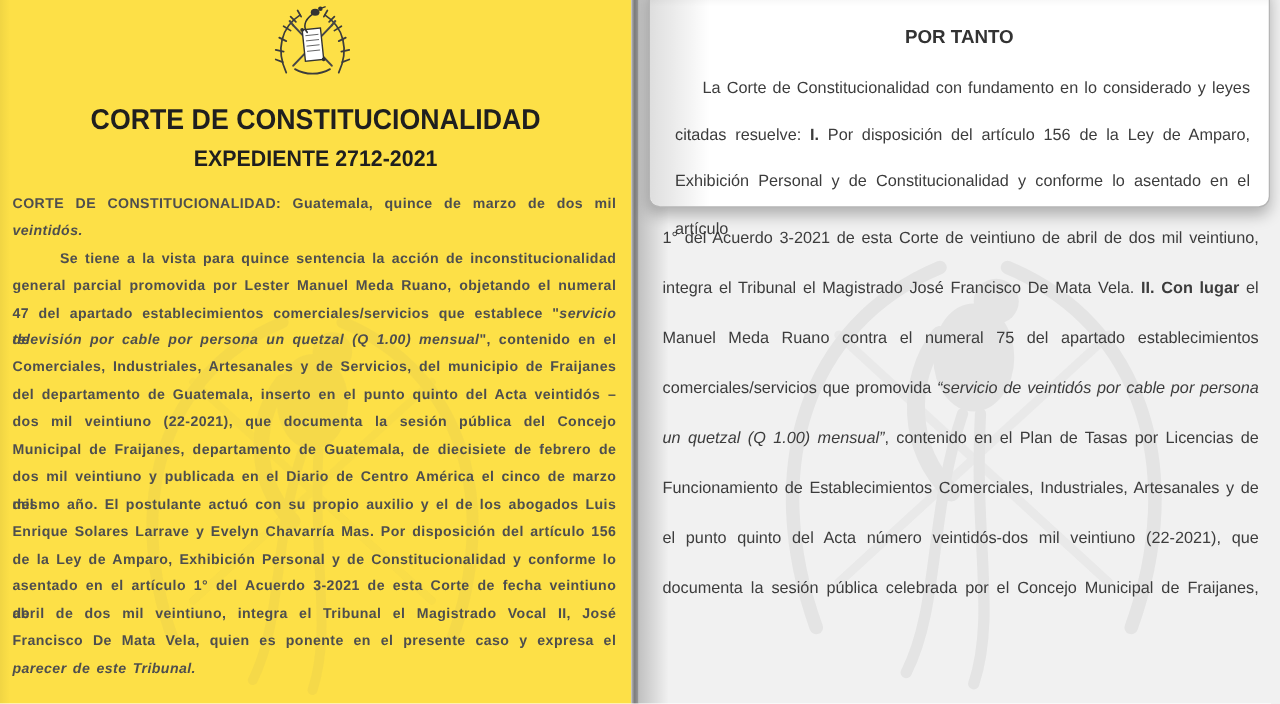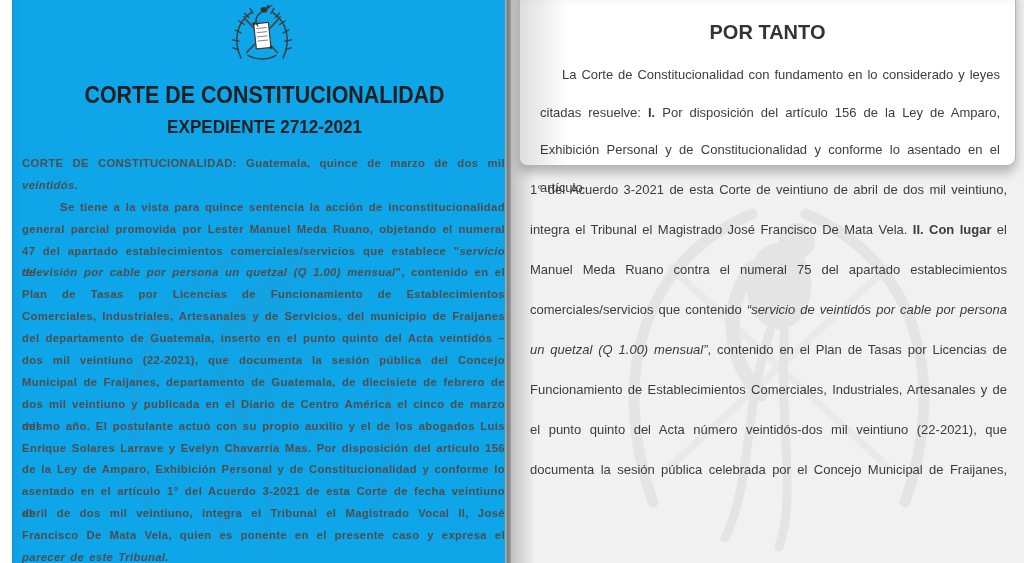--- a/index.html
+++ b/index.html
@@ -1,21 +1,21 @@
 <!DOCTYPE html>
 <html><head>
 <meta charset="utf-8">
 <style>
   html,body{margin:0;padding:0;background:#ffffff;}
   .screen{
     position:relative;width:1024px;height:563px;overflow:hidden;
     background:#ffffff;font-family:"Liberation Sans","DejaVu Sans",sans-serif;
   }
   
-  .left-page{position:absolute;left:12px;top:0;width:505px;height:563px;background:#0ea5e9;}
+  .left-page{position:absolute;left:0;top:0;width:505px;height:563px;background:#fde047;}
   .left-page::before{content:"";position:absolute;left:0;top:0;bottom:0;width:8px;
     background:linear-gradient(to right,rgba(0,0,0,.05),transparent);}
   .emblem{position:absolute;left:215px;top:2px;width:70px;height:66px;}
   .lp-title{position:absolute;top:82px;left:0;width:100%;text-align:center;
     font-size:23px;font-weight:800;color:#1f1f1f;letter-spacing:0;transform:scaleX(.93);}
   .lp-sub{position:absolute;top:117px;left:0;width:100%;text-align:center;
     font-size:18px;font-weight:800;color:#1f1f1f;transform:scaleX(.95);}
   .lp-body{position:absolute;top:153px;left:10px;right:12px;z-index:2;
     font-size:11.3px;font-weight:600;color:#4e4e4e;letter-spacing:.35px;word-spacing:1.5px;}
   .lp-body .line{line-height:21.9px;height:21.9px;text-align:justify;text-align-last:justify;white-space:normal;}
@@ -31,21 +31,21 @@
   .rp-lower{position:absolute;top:170px;left:19px;right:17px;z-index:3;
     font-size:13px;color:#3c3c3c;letter-spacing:0;}
   .rp-lower .line{line-height:40px;height:40px;text-align:justify;text-align-last:justify;}
   .card{position:absolute;left:8px;top:-14px;width:495px;height:178px;z-index:4;
     background:#ffffff;border:1px solid #b5b5b5;border-radius:9px;
     box-shadow:0 6px 12px rgba(0,0,0,.28);}
   .card::before{content:"";position:absolute;left:0;top:0;bottom:0;width:48px;border-radius:9px 0 0 9px;
     background:linear-gradient(to right,rgba(0,0,0,.13),transparent);}
   .card::after{content:"";position:absolute;left:0;top:0;right:0;height:18px;border-radius:9px 9px 0 0;
     background:linear-gradient(to bottom,rgba(0,0,0,.10),transparent);}
-  .card-head{margin-top:35px;text-align:center;font-size:20px;font-weight:bold;color:#333;line-height:1;}
+  .card-head{margin-top:35px;text-align:center;font-size:15px;font-weight:bold;color:#333;line-height:1;}
   .card-body{margin-top:14px;padding:0 15px 0 20px;font-size:13px;color:#3c3c3c;}
   .card-body .line{line-height:37.5px;height:37.5px;text-align:justify;text-align-last:justify;}
   
   .line.last{text-align-last:left;font-style:italic;}
   .line.indent{text-indent:38px;}
   .card-body .line.indent{text-indent:22px;}
   .line .b{font-weight:bold;}
   .line .i{font-style:italic;}
 </style>
 </head>
@@ -100,21 +100,20 @@
       <circle cx="110" cy="45" r="10" fill="#777"></circle>
     </svg>
 
     <div class="lp-body">
         <div class="line"><span class="b">CORTE DE CONSTITUCIONALIDAD: </span><span>Guatemala, quince de marzo de dos mil</span></div>
         <div class="line last"><span>veintidós.</span></div>
         <div class="line indent"><span>Se tiene a la vista para quince sentencia la acción de inconstitucionalidad</span></div>
         <div class="line"><span>general parcial promovida por Lester Manuel Meda Ruano, objetando el numeral</span></div>
         <div class="line"><span>47 del apartado establecimientos comerciales/servicios que establece "</span><span class="i">servicio de</span></div>
         <div class="line"><span class="i">televisión por cable por persona un quetzal (Q 1.00) mensual</span><span>", contenido en el</span></div>
-        <div class="line"><span>Plan de Tasas por Licencias de Funcionamiento de Establecimientos</span></div>
         <div class="line"><span>Comerciales, Industriales, Artesanales y de Servicios, del municipio de Fraijanes</span></div>
         <div class="line"><span>del departamento de Guatemala, inserto en el punto quinto del Acta veintidós –</span></div>
         <div class="line"><span>dos mil veintiuno (22-2021), que documenta la sesión pública del Concejo</span></div>
         <div class="line"><span>Municipal de Fraijanes, departamento de Guatemala, de diecisiete de febrero de</span></div>
         <div class="line"><span>dos mil veintiuno y publicada en el Diario de Centro América el cinco de marzo del</span></div>
         <div class="line"><span>mismo año. El postulante actuó con su propio auxilio y el de los abogados Luis</span></div>
         <div class="line"><span>Enrique Solares Larrave y Evelyn Chavarría Mas. Por disposición del artículo 156</span></div>
         <div class="line"><span>de la Ley de Amparo, Exhibición Personal y de Constitucionalidad y conforme lo</span></div>
         <div class="line"><span>asentado en el artículo 1° del Acuerdo 3-2021 de esta Corte de fecha veintiuno de</span></div>
         <div class="line"><span>abril de dos mil veintiuno, integra el Tribunal el Magistrado Vocal II, José</span></div>
@@ -136,21 +135,21 @@
         <path d="M103,95 C100,150 110,185 100,215" stroke-width="5"></path>
       </g>
       <ellipse cx="100" cy="70" rx="18" ry="24" fill="#8a8a8a"></ellipse>
       <circle cx="110" cy="45" r="10" fill="#8a8a8a"></circle>
     </svg>
 
     <div class="rp-lower">
         <div class="line"><span>1° del Acuerdo 3-2021 de esta Corte de veintiuno de abril de dos mil veintiuno,</span></div>
         <div class="line"><span>integra el Tribunal el Magistrado José Francisco De Mata Vela. </span><span class="b">II. Con lugar</span><span> el</span></div>
         <div class="line"><span>Manuel Meda Ruano contra el numeral 75 del apartado establecimientos</span></div>
-        <div class="line"><span>comerciales/servicios que contenido </span><span class="i">“servicio de veintidós por cable por persona</span></div>
+        <div class="line"><span>comerciales/servicios que promovida </span><span class="i">“servicio de veintidós por cable por persona</span></div>
         <div class="line"><span class="i">un quetzal (Q 1.00) mensual”</span><span>, contenido en el Plan de Tasas por Licencias de</span></div>
         <div class="line"><span>Funcionamiento de Establecimientos Comerciales, Industriales, Artesanales y de</span></div>
         <div class="line"><span>el punto quinto del Acta número veintidós-dos mil veintiuno (22-2021), que</span></div>
         <div class="line"><span>documenta la sesión pública celebrada por el Concejo Municipal de Fraijanes,</span></div>
       </div>
 
     <div class="card">
       <div class="card-head">POR TANTO</div>
       <div class="card-body">
           <div class="line indent"><span>La Corte de Constitucionalidad con fundamento en lo considerado y leyes</span></div>

